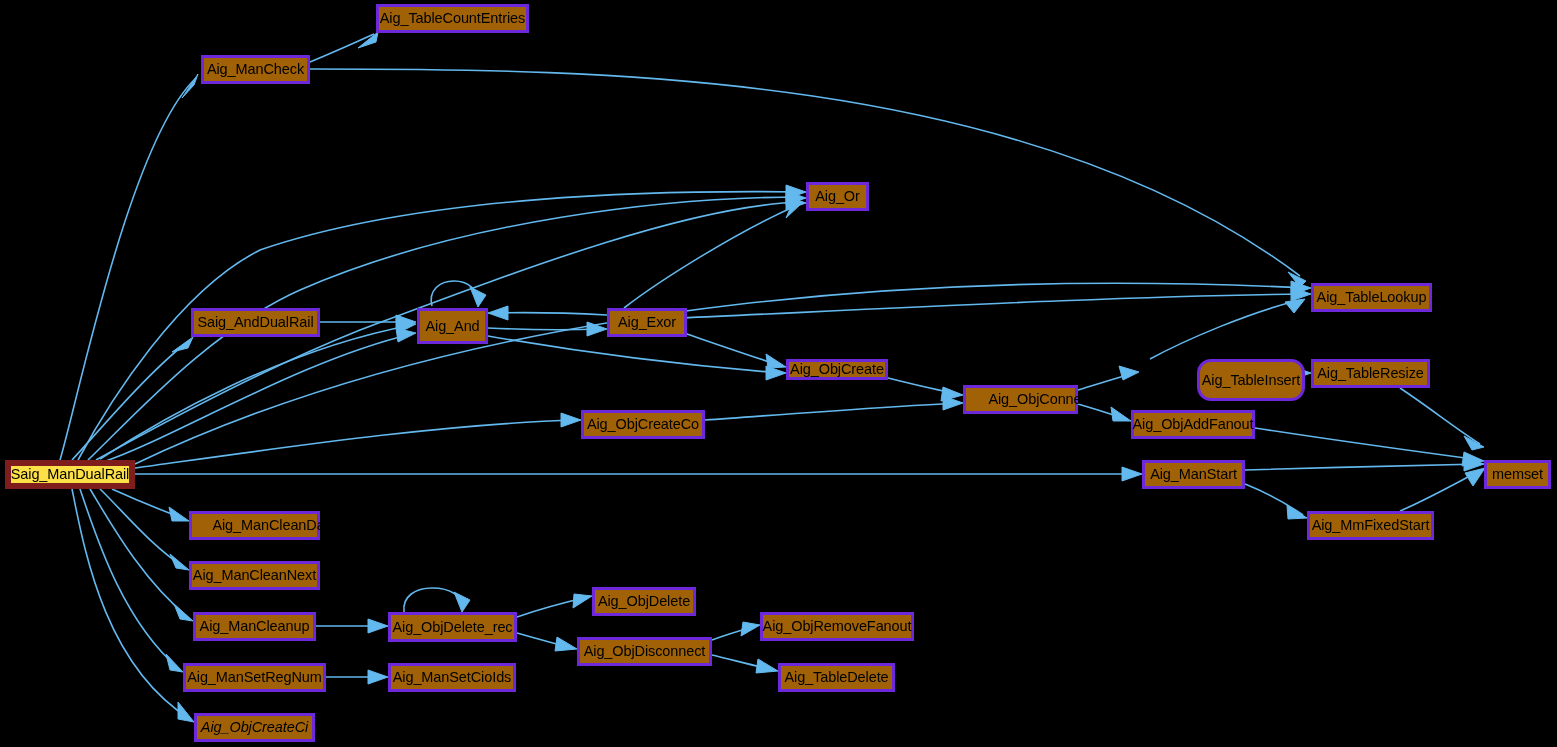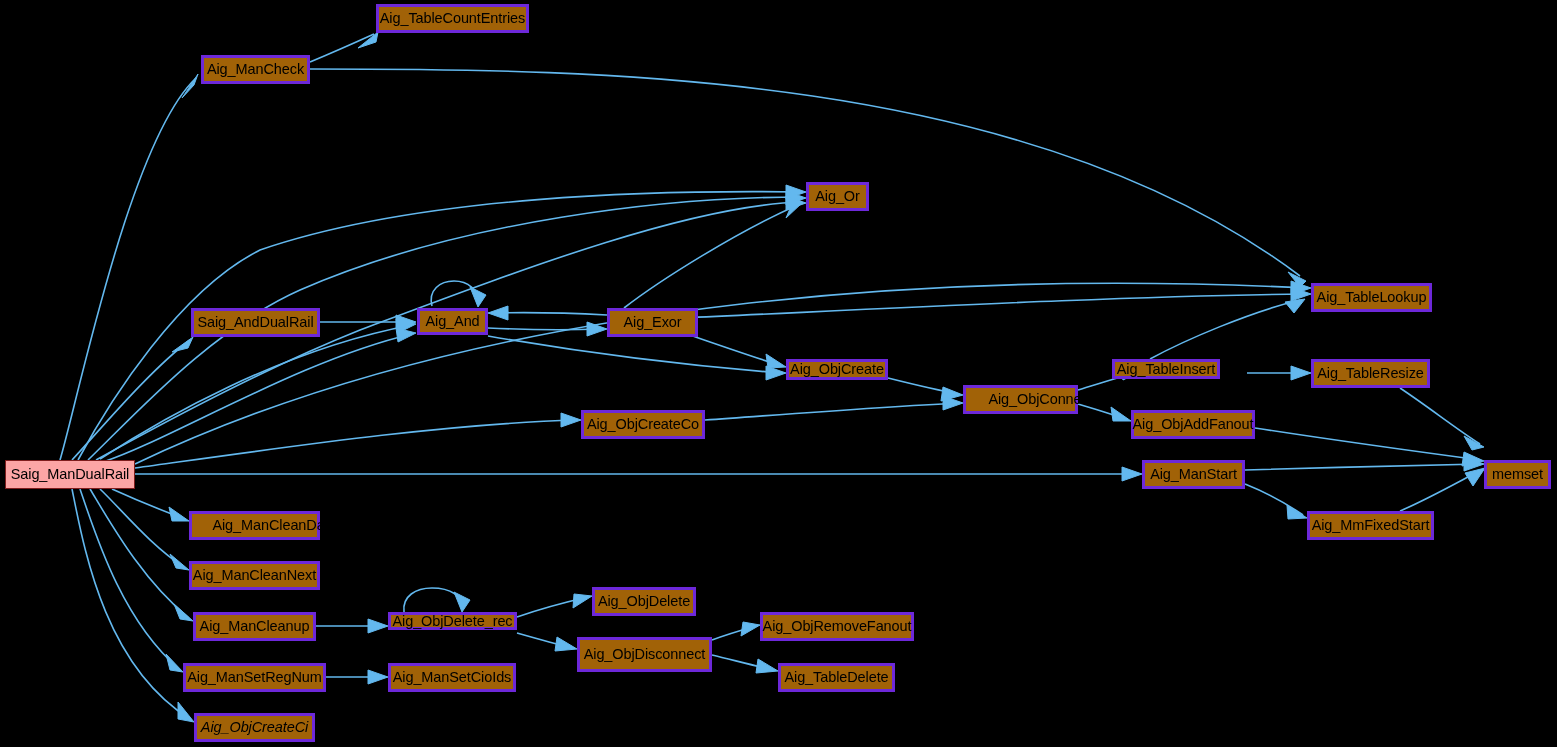--- a/index.html
+++ b/index.html
@@ -40,22 +40,22 @@
     display: flex;
     align-items: center;
     justify-content: center;
     color: #000000;
     font-size: 14.5px;
     line-height: 1;
     white-space: nowrap;
     letter-spacing: -0.1px;
   }
   .node.root {
-    background: #fca5a5;
-    border: 1px solid #7f1d1d;
+    background: #fde047;
+    border: 6px solid #7f1d1d;
   }
   .node-label {
     pointer-events: none;
   }
 </style>
 </head>
 <body>
 
 <div id="canvas">
   <svg id="edges" xmlns="http://www.w3.org/2000/svg">
@@ -152,39 +152,39 @@
       </div>
       <div class="node" style="left: 201px; top: 55px; width: 109px; height: 29px;">
         <span class="node-label">Aig_ManCheck</span>
       </div>
       <div class="node" style="left: 376px; top: 4px; width: 153px; height: 29px;">
         <span class="node-label">Aig_TableCountEntries</span>
       </div>
       <div class="node" style="left: 191px; top: 308px; width: 129px; height: 29px;">
         <span class="node-label">Saig_AndDualRail</span>
       </div>
-      <div class="node" style="left: 417px; top: 308px; width: 71px; height: 27px;">
+      <div class="node" style="left: 417px; top: 308px; width: 71px; height: 36px;">
         <span class="node-label">Aig_And</span>
       </div>
-      <div class="node" style="left: 607px; top: 308px; width: 91px; height: 29px;">
+      <div class="node" style="left: 607px; top: 308px; width: 80px; height: 29px;">
         <span class="node-label">Aig_Exor</span>
       </div>
       <div class="node" style="left: 806px; top: 182px; width: 63px; height: 29px;">
         <span class="node-label">Aig_Or</span>
       </div>
       <div class="node" style="left: 786px; top: 359px; width: 102px; height: 21px;">
         <span class="node-label">Aig_ObjCreate</span>
       </div>
       <div class="node" style="left: 581px; top: 410px; width: 124px; height: 29px;">
         <span class="node-label">Aig_ObjCreateCo</span>
       </div>
       <div class="node" style="left: 963px; top: 385px; width: 115px; height: 29px; padding-left: 40px;">
         <span class="node-label">Aig_ObjConnect</span>
       </div>
-      <div class="node" style="left: 1112px; top: 359px; width: 108px; height: 20px;">
+      <div class="node" style="left: 1197px; top: 359px; width: 108px; height: 42px; border-radius: 14px;">
         <span class="node-label">Aig_TableInsert</span>
       </div>
       <div class="node" style="left: 1131px; top: 410px; width: 124px; height: 29px;">
         <span class="node-label">Aig_ObjAddFanout</span>
       </div>
       <div class="node" style="left: 1311px; top: 283px; width: 121px; height: 29px;">
         <span class="node-label">Aig_TableLookup</span>
       </div>
       <div class="node" style="left: 1311px; top: 359px; width: 119px; height: 29px;">
         <span class="node-label">Aig_TableResize</span>
@@ -206,30 +206,30 @@
       </div>
       <div class="node" style="left: 193px; top: 612px; width: 123px; height: 29px;">
         <span class="node-label">Aig_ManCleanup</span>
       </div>
       <div class="node" style="left: 183px; top: 663px; width: 143px; height: 29px;">
         <span class="node-label">Aig_ManSetRegNum</span>
       </div>
       <div class="node" style="left: 194px; top: 713px; width: 121px; height: 29px; font-style: italic;">
         <span class="node-label">Aig_ObjCreateCi</span>
       </div>
-      <div class="node" style="left: 388px; top: 612px; width: 129px; height: 18px;">
+      <div class="node" style="left: 388px; top: 612px; width: 129px; height: 30px;">
         <span class="node-label">Aig_ObjDelete_rec</span>
       </div>
       <div class="node" style="left: 388px; top: 663px; width: 128px; height: 29px;">
         <span class="node-label">Aig_ManSetCioIds</span>
       </div>
       <div class="node" style="left: 592px; top: 587px; width: 104px; height: 29px;">
         <span class="node-label">Aig_ObjDelete</span>
       </div>
-      <div class="node" style="left: 577px; top: 637px; width: 135px; height: 35px;">
+      <div class="node" style="left: 577px; top: 637px; width: 135px; height: 29px;">
         <span class="node-label">Aig_ObjDisconnect</span>
       </div>
       <div class="node" style="left: 760px; top: 612px; width: 154px; height: 29px;">
         <span class="node-label">Aig_ObjRemoveFanout</span>
       </div>
       <div class="node" style="left: 778px; top: 663px; width: 117px; height: 29px;">
         <span class="node-label">Aig_TableDelete</span>
       </div>
     </div>
 </div>

